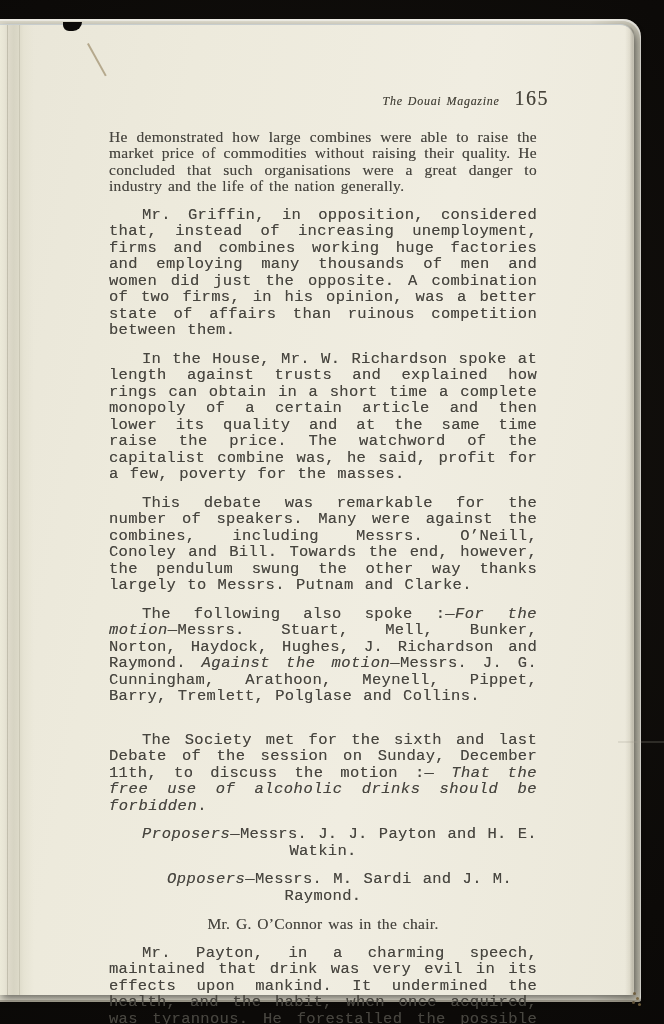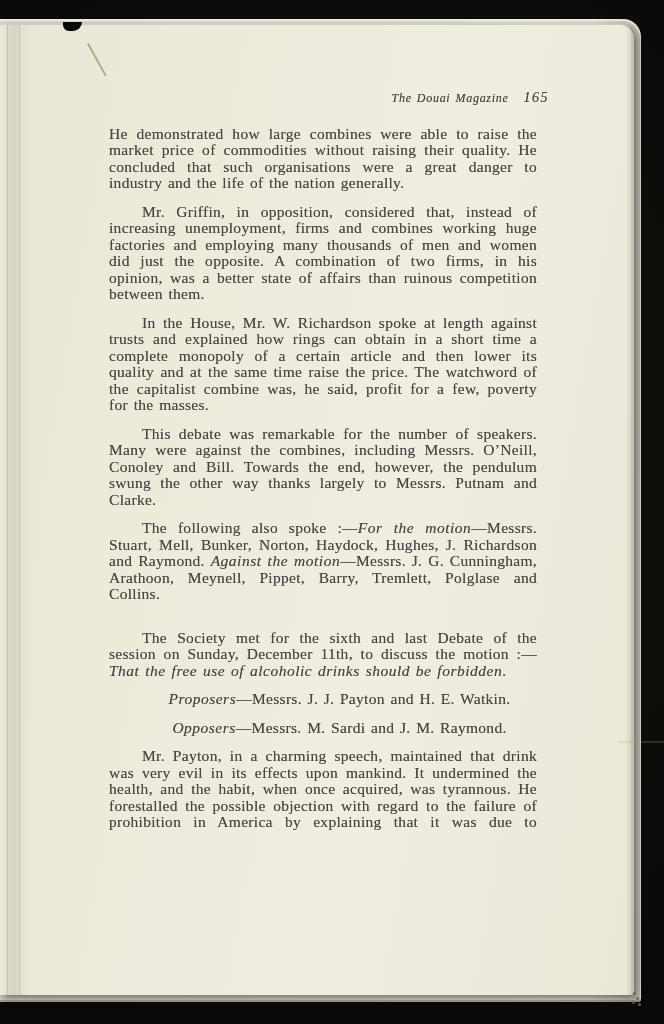--- a/index.html
+++ b/index.html
@@ -71,25 +71,25 @@
     color:#47453f;
     font-size:15.5px;line-height:16.5px;
     letter-spacing:.3px;word-spacing:1.5px;
     text-shadow:0 0 .4px rgba(70,68,62,.55);
   }
   .running-header{
     display:flex;justify-content:flex-end;align-items:baseline;gap:15px;
     margin-bottom:19px;color:#464339;
   }
   .running-header .title{font-style:italic;font-size:12px;letter-spacing:.7px;}
-  .running-header .pagenum{font-size:14px;letter-spacing:1.5px;font-style:italic;}
+  .running-header .pagenum{font-size:20px;letter-spacing:1.5px;}
   .text-section{margin:0;}
   .text-section.gap{margin-top:27px;}
   p{margin:12px;text-align:justify;hyphens:none;}
-  p.indent{text-indent:33px;}
+  p.indent{text-indent:33px;font-family:Liberation Mono, monospace;}
   p.left{text-align:center;}
   p.center{text-align:center;text-indent:0;}
   p.cont{text-align-last:justify;}
   p.mt-sm{margin-top:5px;}
   .it{font-style:italic;letter-spacing:.5px;}
 </style>
 </head>
 <body>
 
 <div class="photo-bg"></div>
@@ -114,20 +114,21 @@
         <p class=""><span>He demonstrated how large combines were able to raise the market price of commodities without raising their quality. He concluded that such organisations were a great danger to industry and the life of the nation generally.</span></p>
         <p class="indent"><span>Mr. Griffin, in opposition, considered that, instead of increasing unemployment, firms and combines working huge factories and employing many thousands of men and women did just the opposite. A combination of two firms, in his opinion, was a better state of affairs than ruinous competition between them.</span></p>
         <p class="indent"><span>In the House, Mr. W. Richardson spoke at length against trusts and explained how rings can obtain in a short time a complete monopoly of a certain article and then lower its quality and at the same time raise the price. The watchword of the capitalist combine was, he said, profit for a few, poverty for the masses.</span></p>
         <p class="indent"><span>This debate was remarkable for the number of speakers. Many were against the combines, including Messrs. O’Neill, Conoley and Bill. Towards the end, however, the pendulum swung the other way thanks largely to Messrs. Putnam and Clarke.</span></p>
         <p class="indent"><span>The following also spoke :—</span><span class="it">For the motion</span><span>—Messrs. Stuart, Mell, Bunker, Norton, Haydock, Hughes, J. Richardson and Raymond. </span><span class="it">Against the motion</span><span>—Messrs. J. G. Cunningham, Arathoon, Meynell, Pippet, Barry, Tremlett, Polglase and Collins.</span></p>
       </div>
       <div class="text-section gap">
         <p class="indent"><span>The Society met for the sixth and last Debate of the session on Sunday, December 11th, to discuss the motion :— </span><span class="it">That the free use of alcoholic drinks should be forbidden</span><span>.</span></p>
         <p class="indent left mt-sm"><span class="it">Proposers</span><span>—Messrs. J. J. Payton and H. E. Watkin.</span></p>
         <p class="indent left"><span class="it">Opposers</span><span>—Messrs. M. Sardi and J. M. Raymond.</span></p>
+        <p class="center"><span>Mr. G. O’Connor was in the chair.</span></p>
         <p class="indent mt-sm cont"><span>Mr. Payton, in a charming speech, maintained that drink was very evil in its effects upon mankind. It undermined the health, and the habit, when once acquired, was tyrannous. He forestalled the possible objection with regard to the failure of prohibition in America by explaining that it was due to</span></p>
       </div>
     </div>
 </div>
 
 <div class="page-blemish"></div>
 <div class="scratch-mark"></div>
 <div class="bg-scratch"></div>
 <div class="corner-speckles"></div>
 

